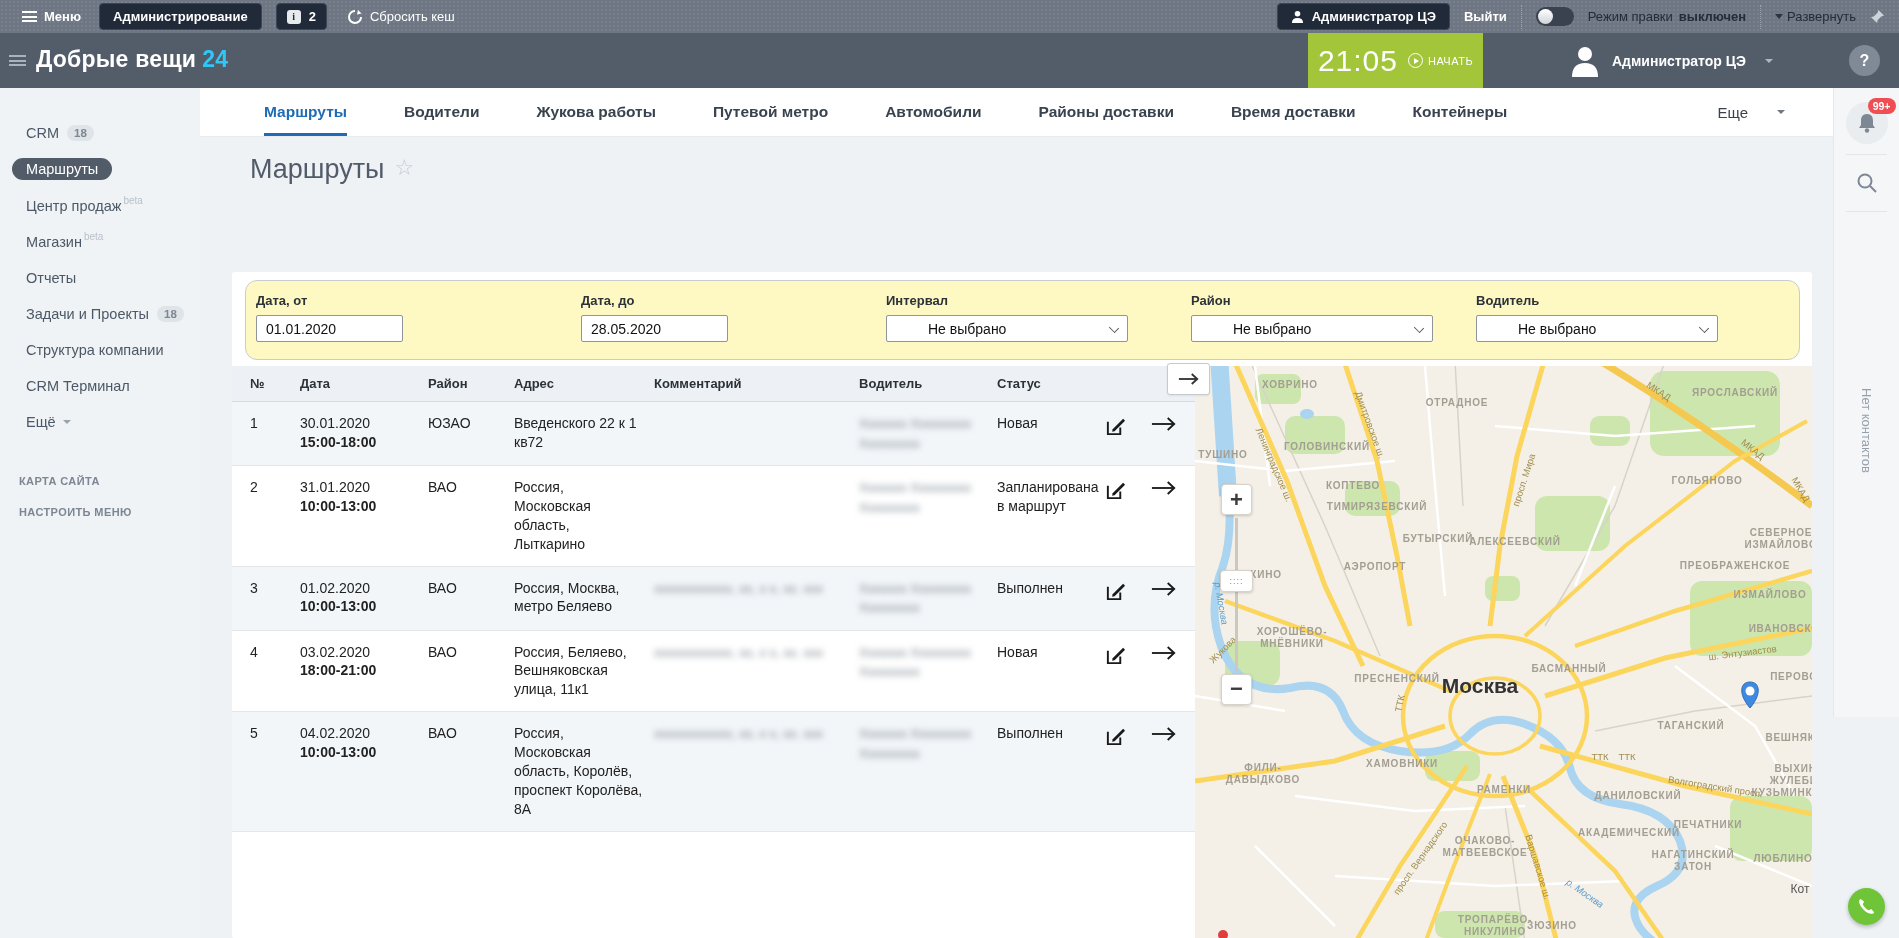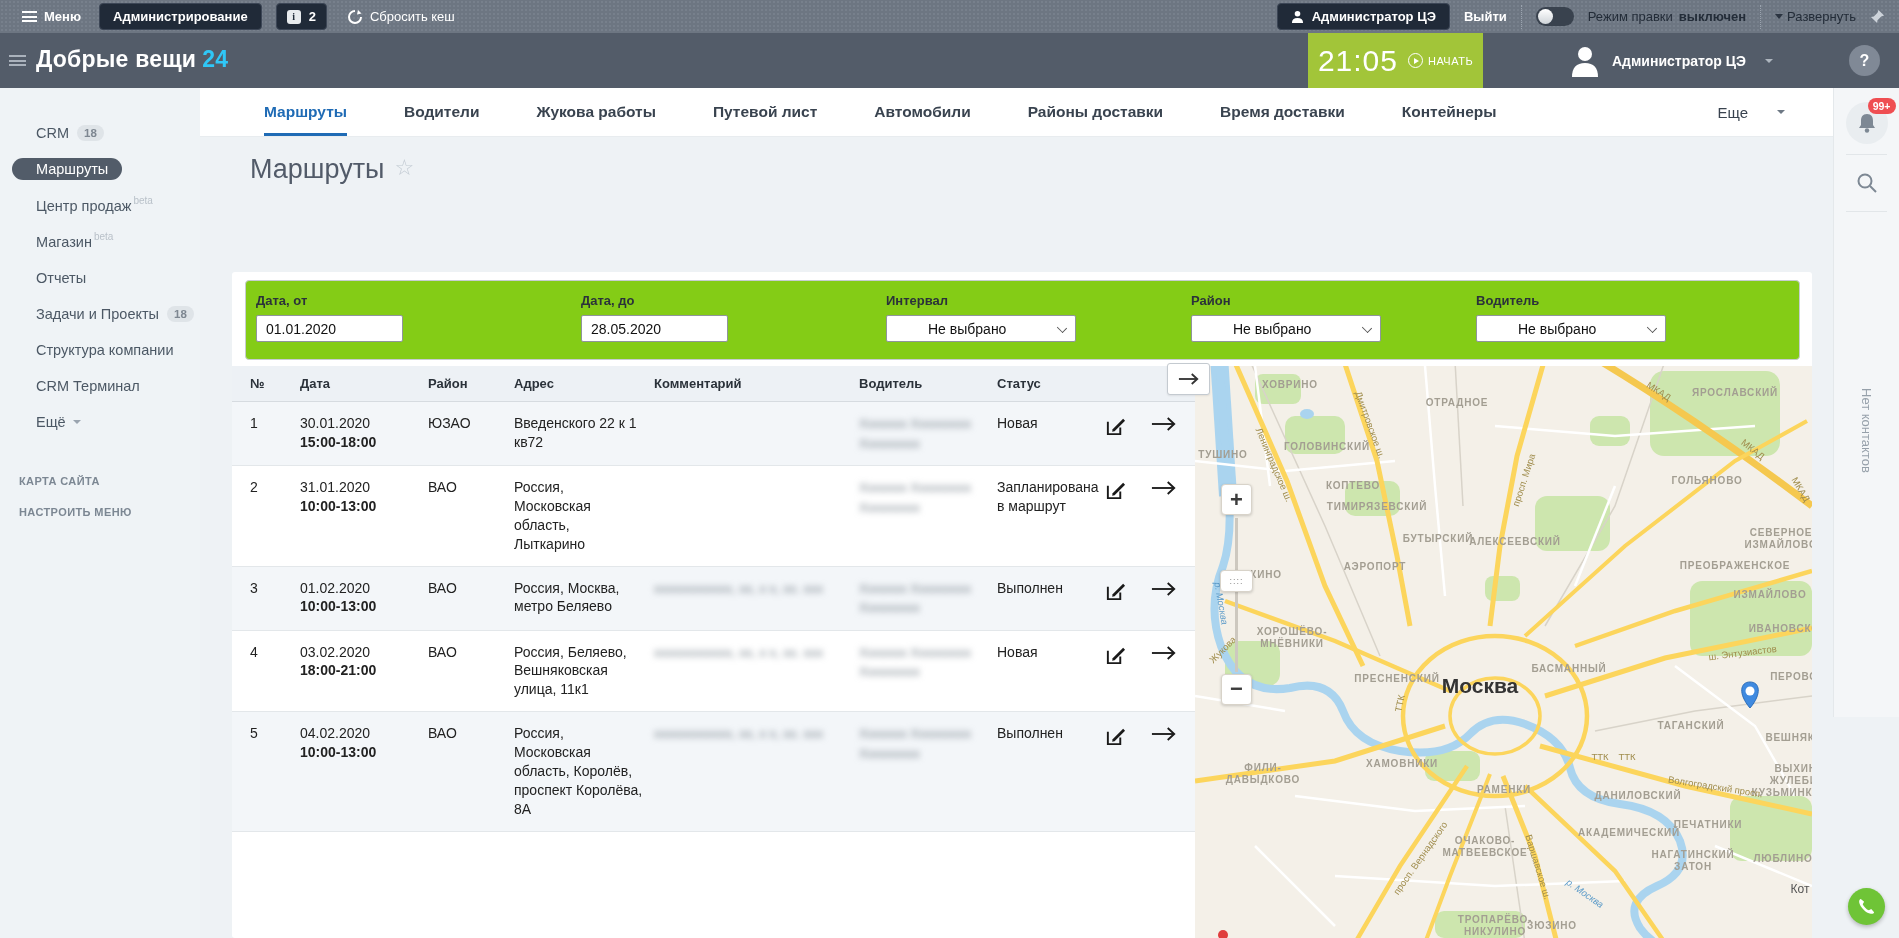--- a/index.html
+++ b/index.html
@@ -55,21 +55,21 @@
     color:#fff; font-size:14px; font-weight:bold; cursor:pointer; }
   .hdr-user .caret { border-top-color:#aeb6bf; }
   .help-circ { position:absolute; left:1849px; top:12px; width:31px; height:31px; border-radius:50%;
     background:#808996; color:#fff; font-weight:bold; font-size:16px; text-align:center; line-height:31px; cursor:pointer; }
 
   
   .sidebar { position:absolute; left:0; top:88px; width:200px; height:850px; background:#eff3f6; }
   .sb-list { padding:34px 0 0 26px; }
   .sb-item { display:flex; align-items:center; margin-bottom:15px; font-size:14.5px; color:#4c5865;
     cursor:pointer; height:21px; }
-  .sb-item .lbl { white-space:nowrap;margin-left:10px; }
+  .sb-item .lbl { white-space:nowrap; }
   .sb-item.active { display:inline-flex; background:#525c69; color:#fff; border-radius:14px;
     padding:3px 14px; margin-left:-14px; height:auto; }
   .sb-badge { margin-left:8px; background:#dfe4e8; color:#7e8791; font-size:11.5px; font-weight:bold;
     border-radius:9px; padding:2px 7px; }
   .sb-sup { font-size:10px; color:#b9c1c9; margin-left:2px; transform:translateY(-5px); }
   .sb-caret { display:inline-block; width:0; height:0; border-left:4px solid transparent;
     border-right:4px solid transparent; border-top:4px solid #9aa4af; margin-left:7px; }
   .sb-foot { padding:28px 0 0 19px; }
   .sb-foot div { font-size:11px; font-weight:bold; letter-spacing:.4px; color:#7c8793; margin-bottom:19px; cursor:pointer; }
 
@@ -86,27 +86,27 @@
 
   
   .content-bg { position:absolute; left:200px; top:137px; width:1633px; height:801px; background:#eef2f5; }
   .page-title { position:absolute; left:250px; top:154px; font-size:27px; color:#525b69; display:flex; align-items:center; gap:10px; }
   .star { color:#c3cbd3; font-size:22px; transform:translateY(-2px); cursor:pointer; }
 
   .card { position:absolute; left:232px; top:272px; width:1580px; height:666px; background:#fff; border-radius:3px; }
 
   
   .filterbox { position:absolute; left:13px; top:8px; width:1555px; height:80px;
-    border:1px solid #c7ccd1; border-radius:4px; background:#84cc16; }
+    border:1px solid #c7ccd1; border-radius:12px; background:#fef9c3; }
   .fgroup { position:absolute; top:12px; }
   .fgroup .flabel { font-size:13px; font-weight:bold; color:#2b323a; margin-bottom:7px; }
   .fctrl { height:27px; border:1px solid #8f959b; border-radius:2px; background:#fff;
     font-size:14px; color:#111; display:flex; align-items:center; padding:0 9px; cursor:pointer; position:relative; }
   .fctrl.inp { width:147px; }
-  .fctrl.sel { width:190px;padding-left:41px; }
+  .fctrl.sel { width:242px;padding-left:41px; }
   .fctrl .chev { position:absolute; right:9px; top:8px; width:8px; height:8px;
     border-right:1.5px solid #555; border-bottom:1.5px solid #555; transform:rotate(45deg) scale(1,.8); }
 
   
   .tbl { position:absolute; left:0; top:94px; width:963px; }
   .trow { display:grid; grid-template-columns:50px 128px 86px 140px 205px 138px 108px 34px 44px;
     padding-left:18px; align-items:start; }
   .thead { background:#edf1f5; border-bottom:1px solid #d6dbe0; height:36px; align-items:center; }
   .thead .hc { font-size:13px; font-weight:bold; color:#2b323a; }
   .tbody .trow { border-bottom:1px solid #e3e7ea; padding-top:12px; padding-bottom:12px; font-size:14px; color:#222; }
@@ -245,21 +245,21 @@
       <div>КАРТА САЙТА</div>
       <div>НАСТРОИТЬ МЕНЮ</div>
     </div>
 </div>
 
 <div class="content-bg"></div>
 <div class="tabsbar">
     <div class="tab active">Маршруты</div>
     <div class="tab">Водители</div>
     <div class="tab">Жукова работы</div>
-    <div class="tab">Путевой лист</div>
+    <div class="tab">Путевой метро</div>
     <div class="tab">Автомобили</div>
     <div class="tab">Районы доставки</div>
     <div class="tab">Время доставки</div>
     <div class="tab">Контейнеры</div>
     <div class="tab-more">
       <span>Еще</span>
       <span class="sb-caret"></span>
     </div>
   </div>
 

